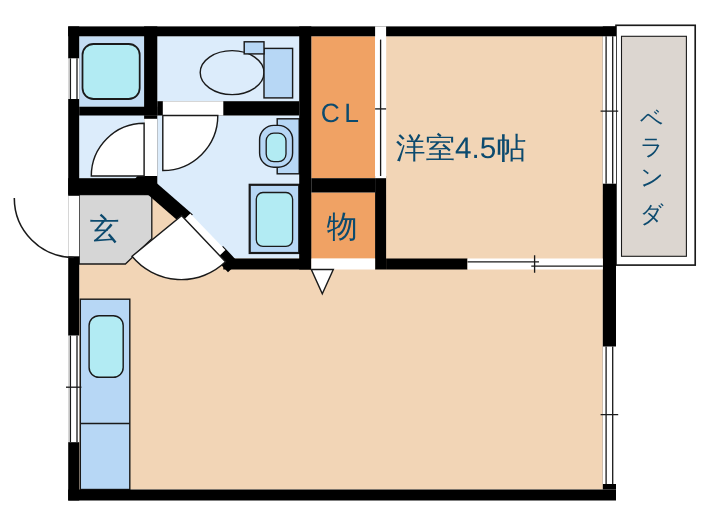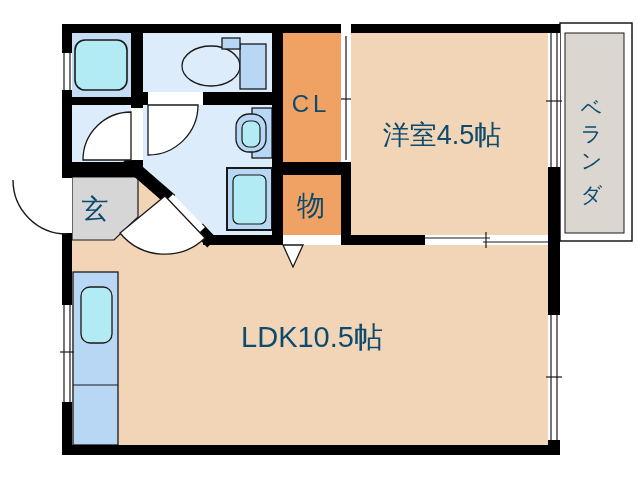--- a/index.html
+++ b/index.html
@@ -109,16 +109,15 @@
 
   <rect x="425" y="235" width="123" height="10" fill="#ffffff"></rect>
   <line x1="425" y1="238" x2="490" y2="238" stroke="#1a1a1a" stroke-width="1.2"></line>
   <line x1="483" y1="242" x2="548" y2="242" stroke="#1a1a1a" stroke-width="1.2"></line>
   <line x1="486" y1="232" x2="486" y2="248" stroke="#1a1a1a" stroke-width="1.2"></line>
 </svg>
 
   <div class="room-label lbl-genkan" style="left:95px;top:209px;">玄</div>
   <div class="room-label lbl-cl" style="left:311px;top:104px;">CL</div>
   <div class="room-label lbl-storage" style="left:311px;top:206px;">物</div>
-  <div class="room-label lbl-west" style="left:442px;top:135px;text-align:center;">洋室4.5帖</div>
-  <div class="room-label lbl-ldk" style="left:312px;top:337px;">LDK10.5帖</div>
+  <div class="room-label lbl-west" style="left:419px;top:135px;text-align:center;">洋室4.5帖</div>
   <div class="room-label lbl-veranda" style="left:592px;top:139px;">ベランダ</div>
 </div>
 
 </body></html>

